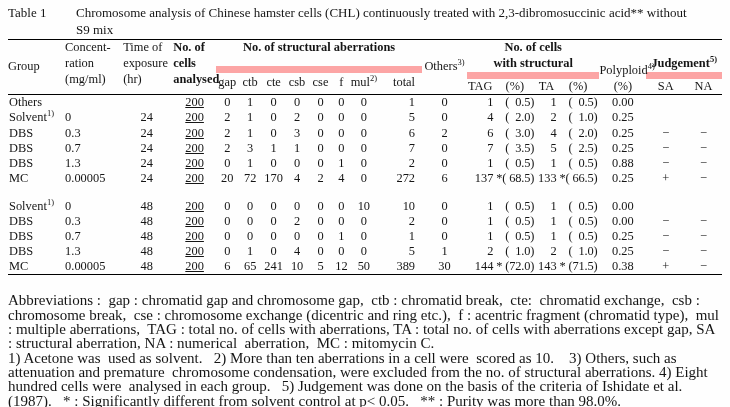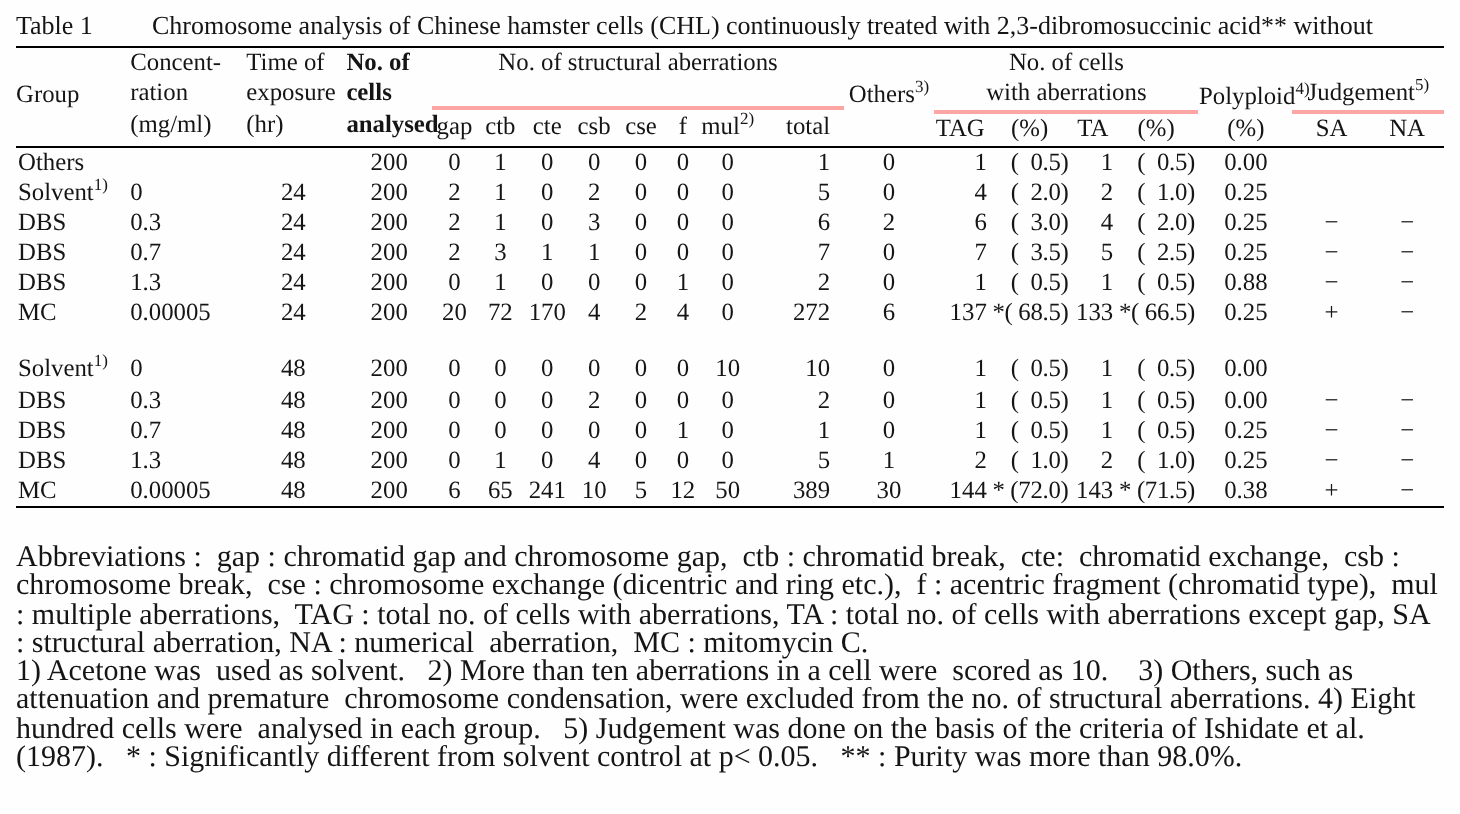--- a/index.html
+++ b/index.html
@@ -17,21 +17,21 @@
   .caption-text div { white-space:nowrap; }
 
   
   table { table-layout:fixed; width:714px; border-collapse:collapse; font-size:12.4px; }
   th, td { padding:0; font-weight:normal; }
   sup { font-size:8.5px; line-height:0; }
 
   thead th { line-height:15.8px; vertical-align:top; }
   thead tr.hrow1 > th { border-top:1.8px solid #000; }
   th.hb { border-bottom:1.6px solid #000; }   
-  th.gu { border-bottom:2px solid #fca5a5; }     
+  th.gu { border-bottom:7px solid #fca5a5;font-weight:bold; }     
 
   th.h-group  { text-align:left;  vertical-align:middle; }
   th.h-conc   { text-align:left; }
   th.h-time   { text-align:left; padding-left:3px; }
   th.h-cells  { text-align:left;font-weight:bold; }
   th.h-struct { text-align:center; }
   th.h-others { text-align:center; vertical-align:middle; }
   th.h-cellsab{ text-align:center; vertical-align:bottom; }
   th.h-poly   { text-align:center; vertical-align:bottom; }
   th.h-judge  { text-align:center; vertical-align:bottom; }
@@ -39,21 +39,21 @@
   th.h-total  { text-align:right; padding-right:7px; }
   th.h-tag, th.h-pct, th.h-ta, th.h-sa, th.h-na { text-align:center; }
 
   tbody td { height:15.1px; line-height:15.1px; white-space:pre; overflow:visible; }
   tr.spacer td { height:13px; border:none; }
   tbody tr:last-child td { border-bottom:1.8px solid #000; }
 
   td.c-group { text-align:left; padding-left:1px; }
   td.c-conc  { text-align:left; }
   td.c-time  { text-align:center; }
-  td.c-cells { text-align:center; }
+  td.c-cells { text-align:center;text-decoration:underline; }
   td.c-ab    { text-align:center; }
   td.c-total { text-align:right; padding-right:7px; }
   td.c-others{ text-align:center; }
   td.c-tag   { text-align:right; }
   td.c-pct   { text-align:right; padding-right:2px; letter-spacing:-0.15px; }
   td.c-ta    { text-align:right; }
   td.c-poly  { text-align:center; }
   td.c-sa, td.c-na { text-align:center; }
 
   
@@ -62,20 +62,21 @@
 </style>
 </head>
 <body>
 
 <div class="page">
 
   <div class="caption">
     <div class="caption-label">Table 1</div>
     <div class="caption-text">
       <div>Chromosome analysis of Chinese hamster cells (CHL) continuously treated with 2,3-dibromosuccinic acid** without</div>
+      <div>S9  mix</div>
     </div>
   </div>
 
   <table>
     <colgroup>
       <col style="width:56px">
         <col style="width:54px">
         <col style="width:52px">
         <col style="width:42px">
       <col style="width:22px">
@@ -110,21 +111,21 @@
         </th>
         <th rowspan="3" class="h-cells hb">
           <div>No. of</div>
             <div>cells</div>
             <div>analysed</div>
         </th>
         <th colspan="8" class="h-struct gu"><span>No. of structural aberrations</span></th>
         <th rowspan="3" class="h-others hb"><span>Others</span><sup>3)</sup></th>
         <th colspan="4" rowspan="2" class="h-cellsab gu">
           <div>No. of cells</div>
-            <div>with aberrations</div>
+            <div>with structural</div>
         </th>
         <th rowspan="3" class="h-poly hb">
           <div><span>Polyploid</span><sup>4)</sup></div>
           <div>(%)</div>
         </th>
         <th colspan="2" rowspan="2" class="h-judge gu"><span>Judgement</span><sup>5)</sup></th>
       </tr>
       <tr>
         <th colspan="8"></th>
       </tr>

